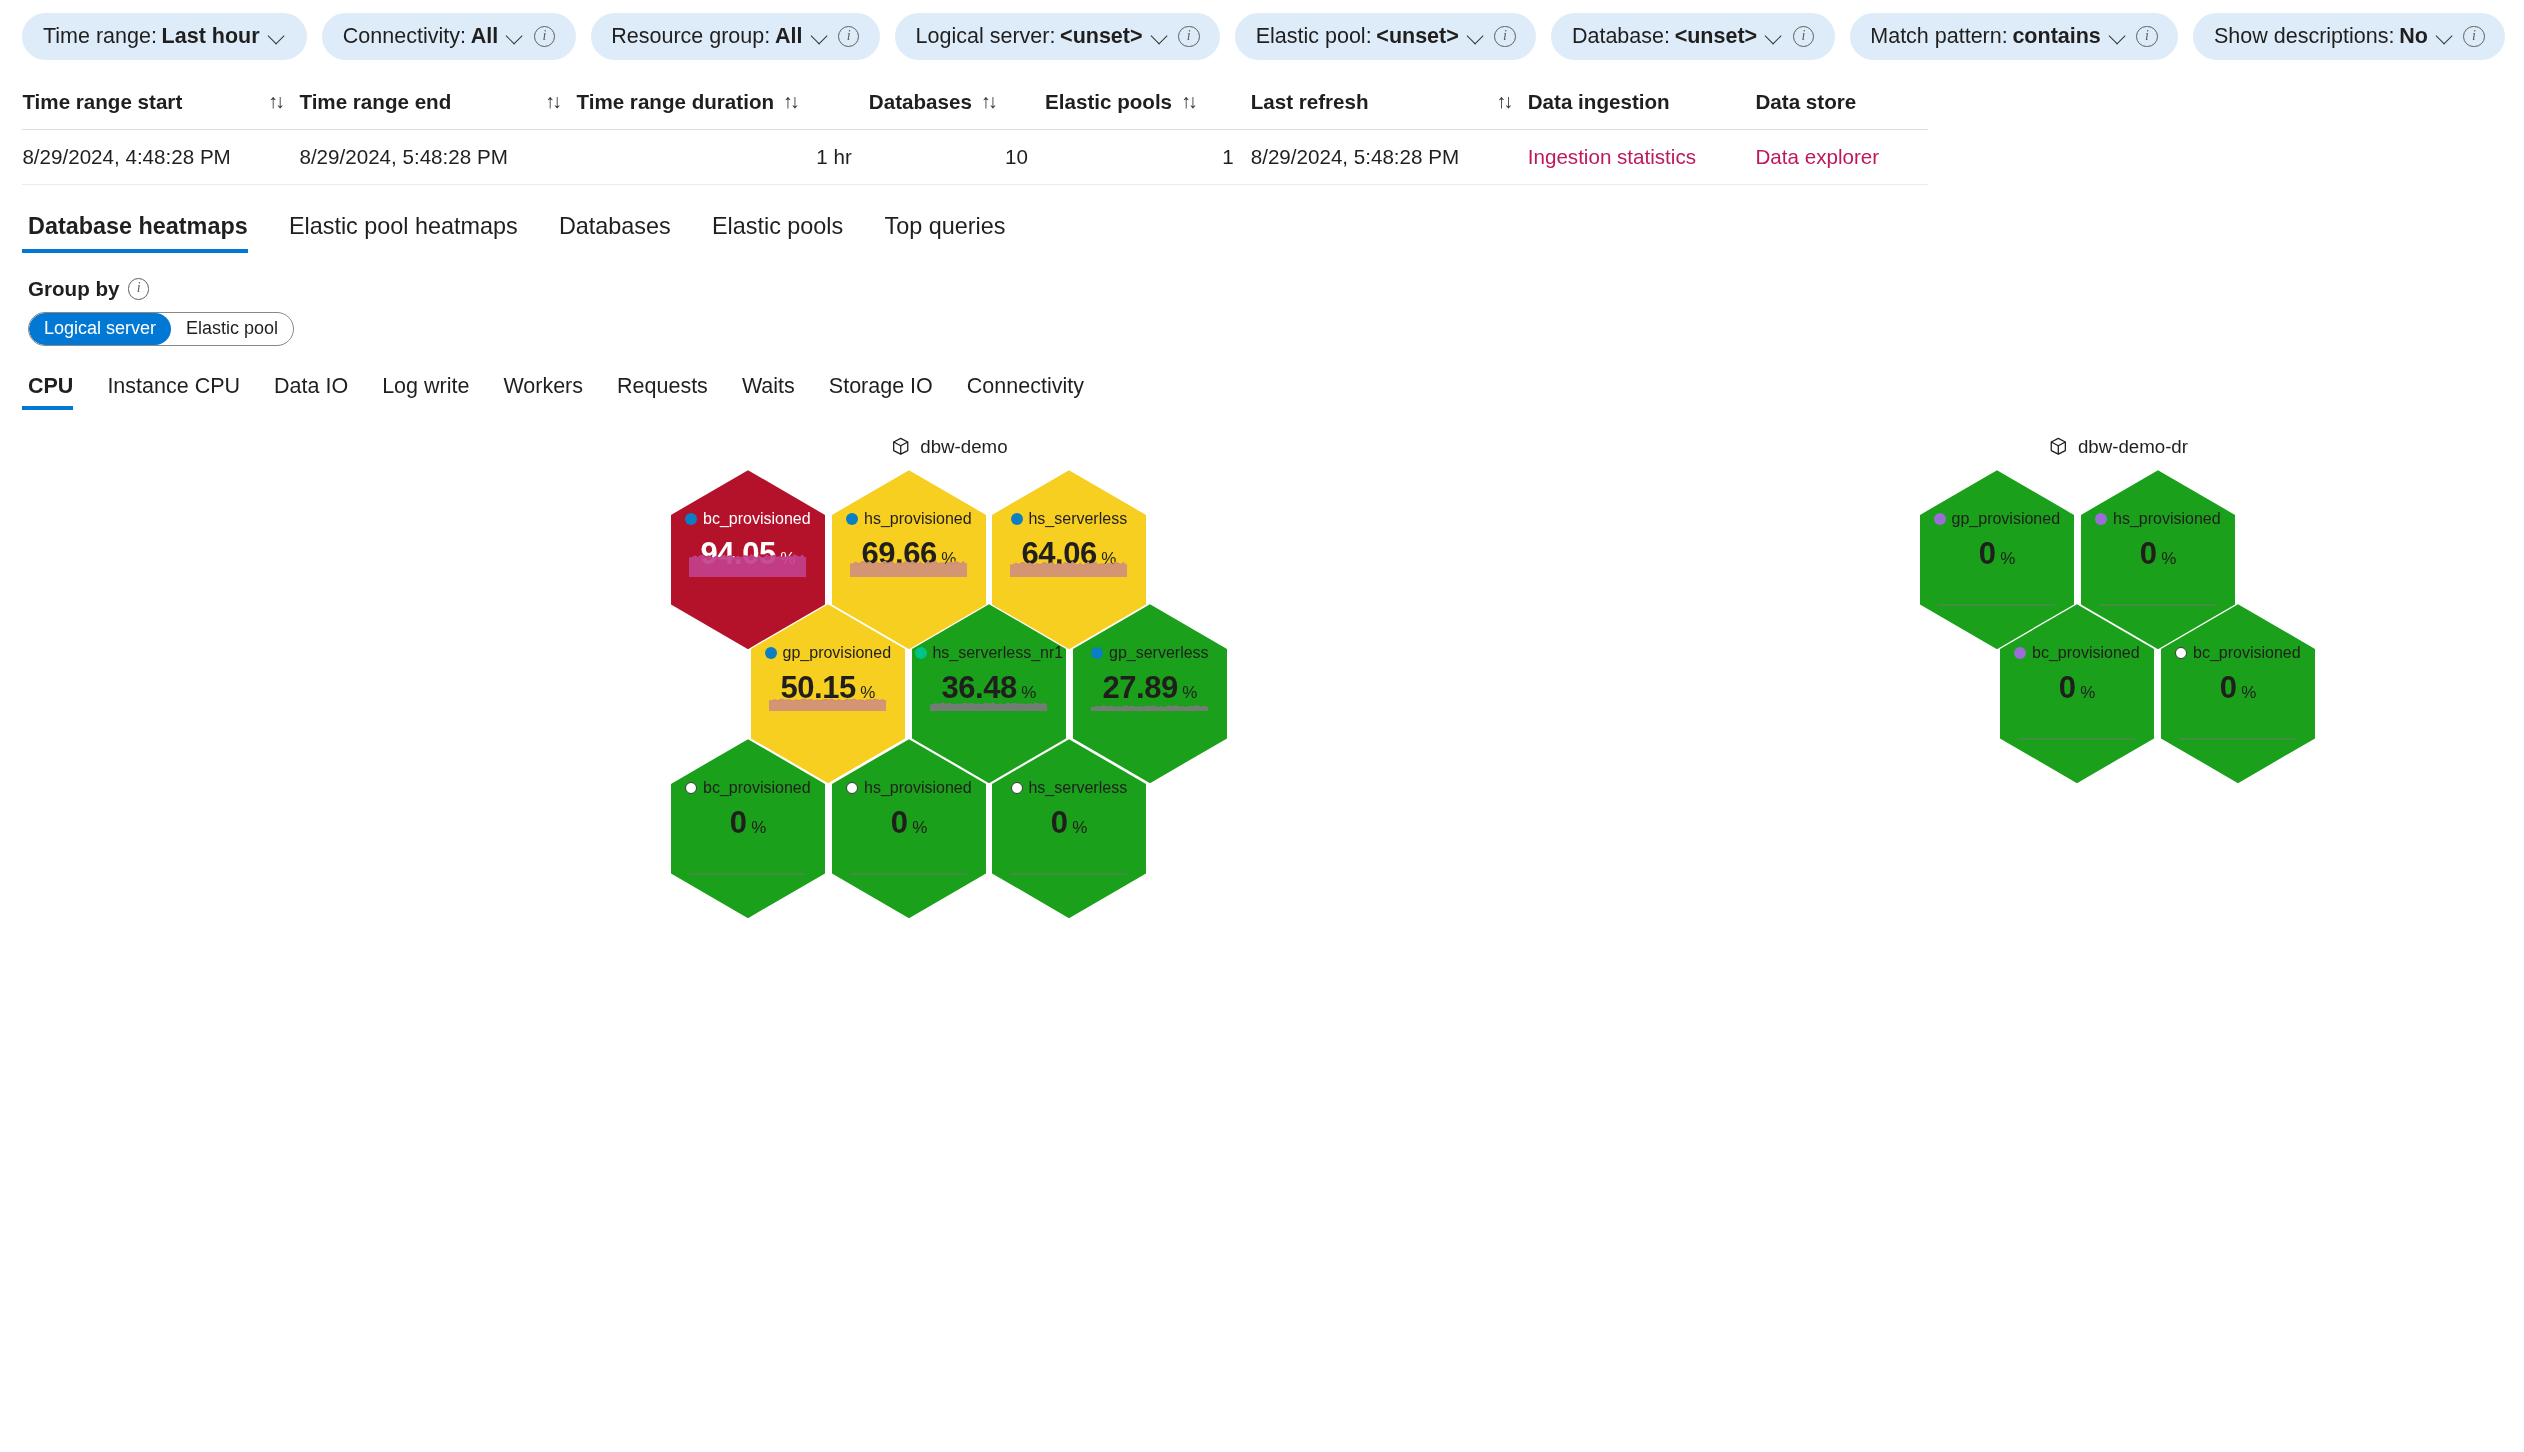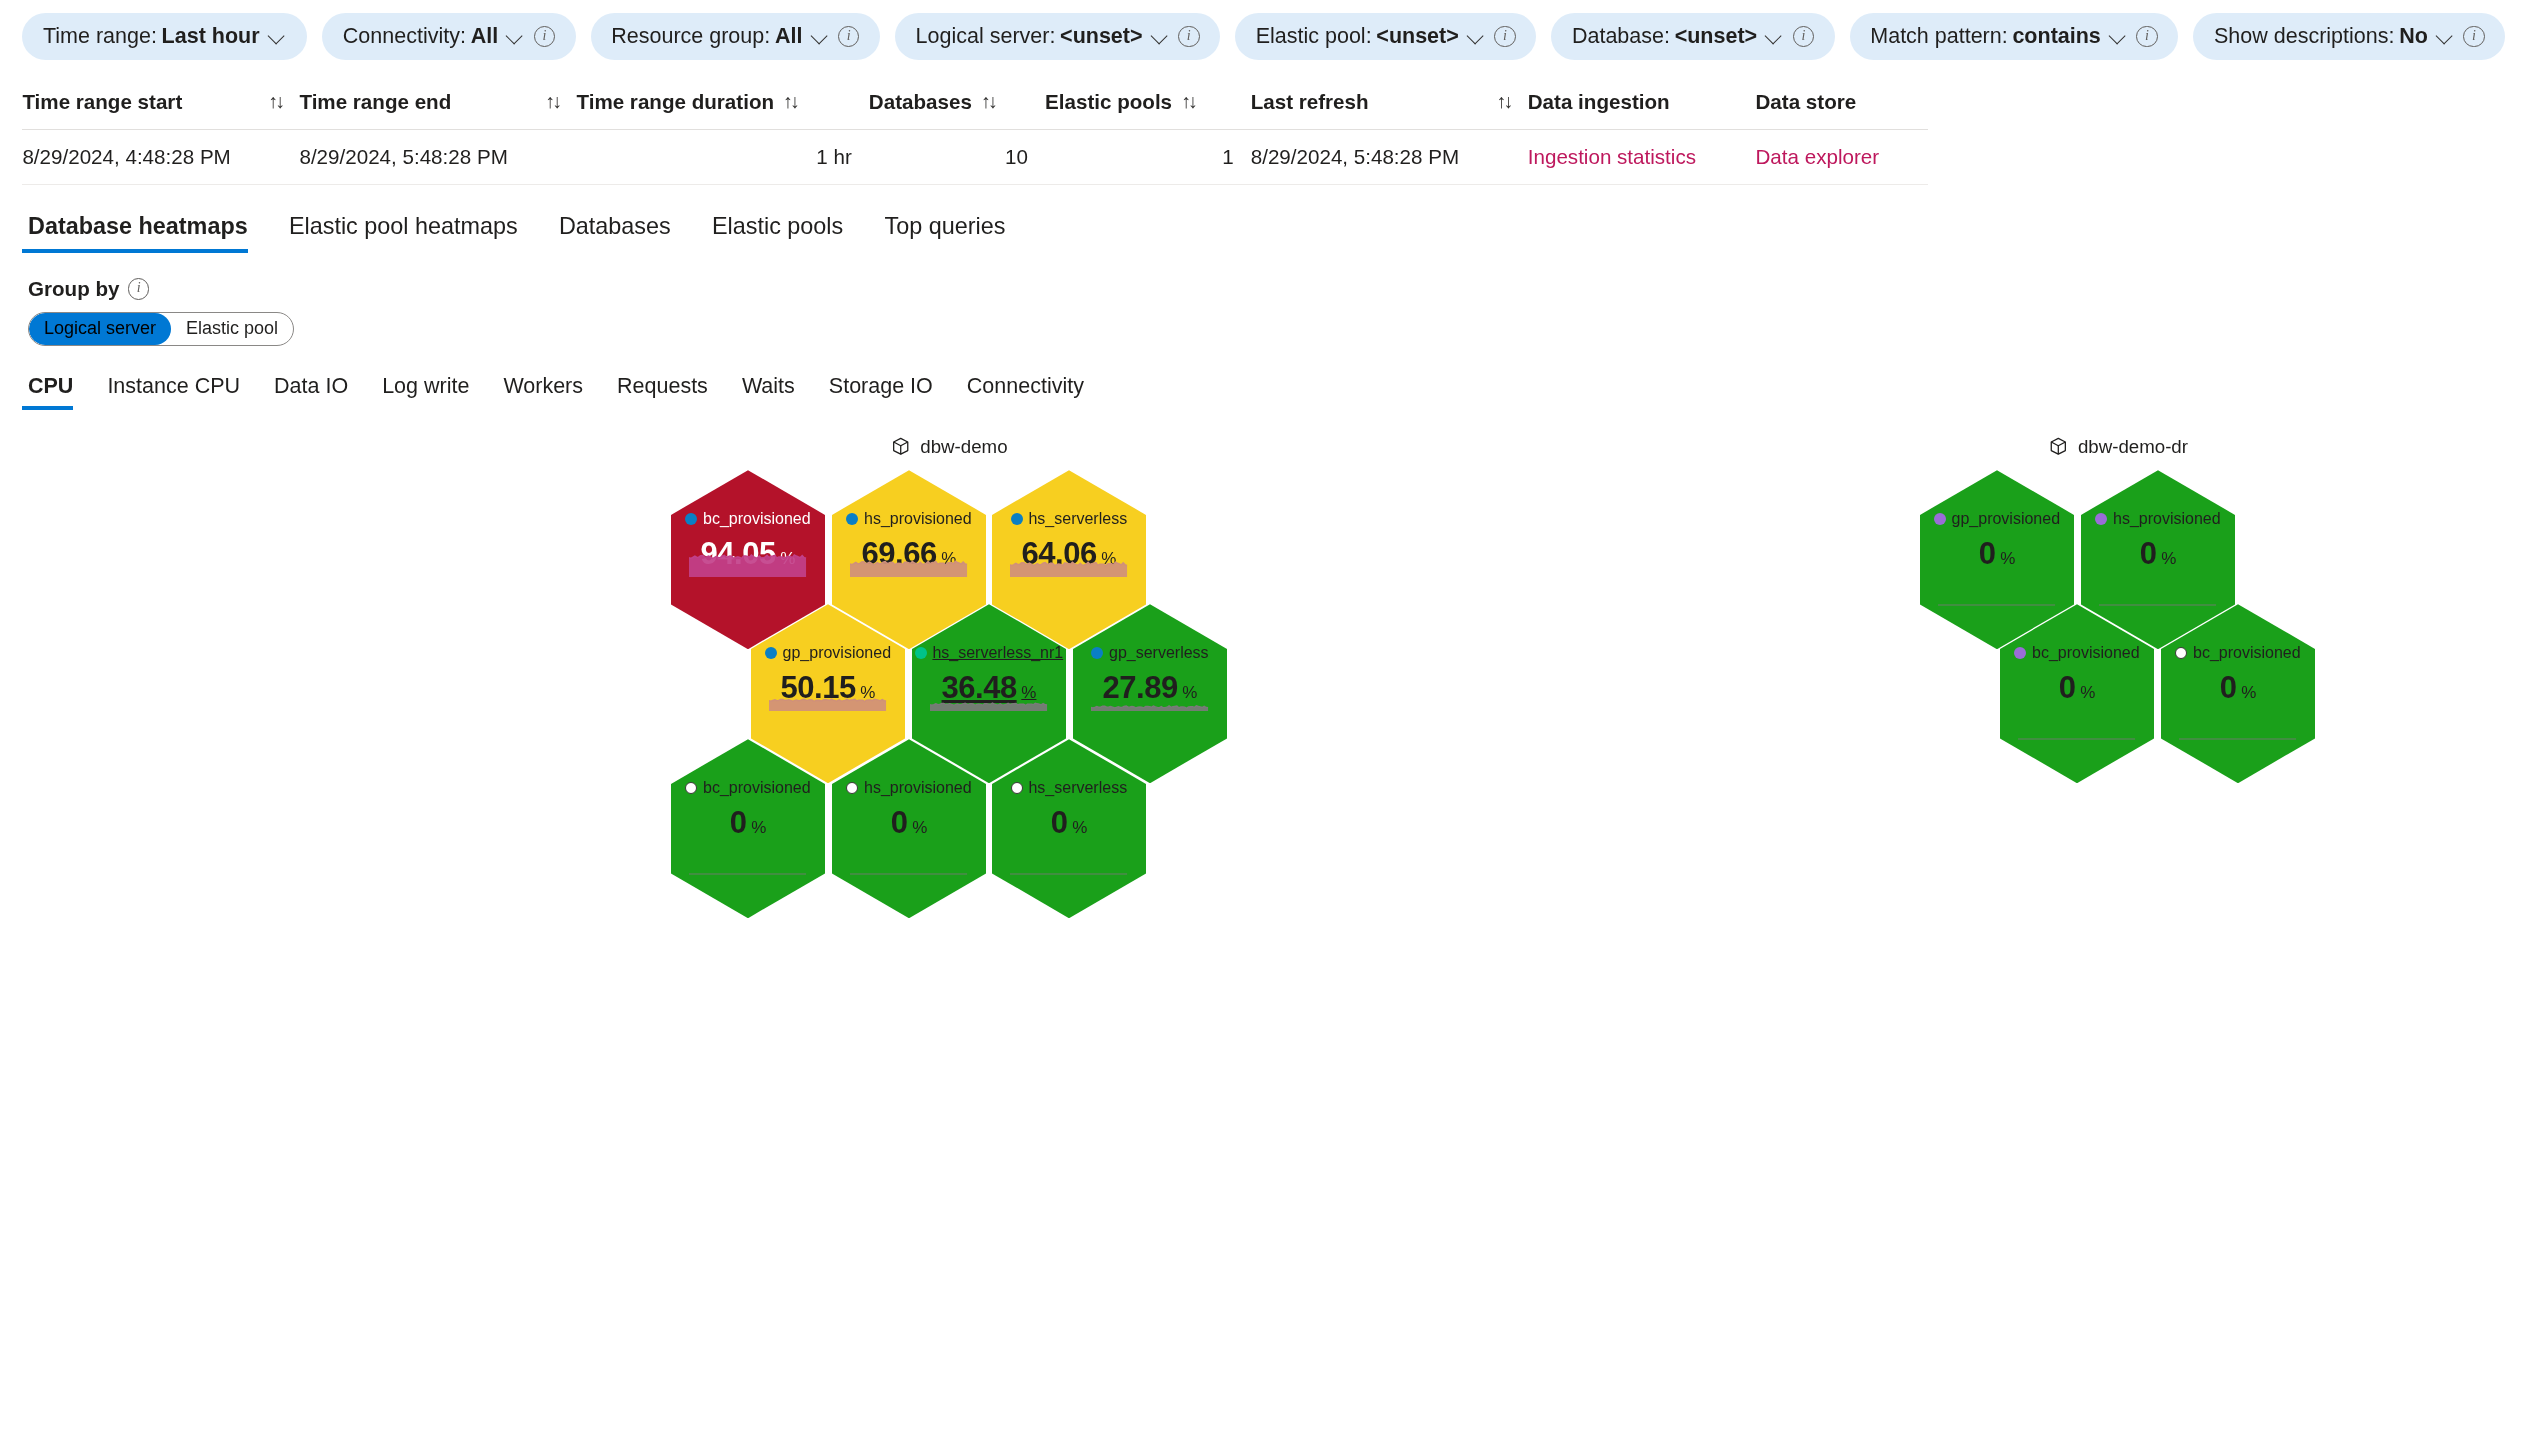--- a/index.html
+++ b/index.html
@@ -150,21 +150,21 @@
     height: 34px;
     align-items: stretch;
   }
   .choice {
     display: flex; align-items: center;
     font-size: 18px; padding: 0 15px;
     cursor: pointer; color: #201f1e;
     background: transparent;
   }
   .choice.selected {
-    background: #0078d4; color: #000000; border-radius: 933px;
+    background: #0078d4; color: #ffffff; border-radius: 933px;
   }
 
   
   #metric-tabs {
     display: flex; align-items: flex-end;
     padding: 28px 22.4px 0 22.4px;
   }
   .metric-tab {
     font-size: 21.5px;
     padding: 0 17px 11.2px 17px;
@@ -449,21 +449,21 @@
             <span class="pct">%</span>
           </div>
           <div class="spark" style="top: 44%; height: 28px;">
             <svg viewBox="0 0 100 28" preserveAspectRatio="none">
               <polygon points="0,28 0.0,17.7 1.7,18.2 3.3,17.5 5.0,16.8 6.7,17.6 8.3,17.4 10.0,16.5 11.7,16.4 13.3,17.4 15.0,17.3 16.7,16.7 18.3,17.4 20.0,18.2 21.7,17.6 23.3,16.9 25.0,17.7 26.7,17.6 28.3,16.7 30.0,16.3 31.7,17.4 33.3,17.1 35.0,16.7 36.7,17.0 38.3,18.3 40.0,17.5 41.7,17.2 43.3,17.5 45.0,18.1 46.7,16.7 48.3,16.7 50.0,17.0 51.7,17.5 53.3,16.2 55.0,17.1 56.7,17.7 58.3,17.9 60.0,16.8 61.7,18.0 63.3,17.8 65.0,17.4 66.7,16.3 68.3,17.6 70.0,17.0 71.7,16.7 73.3,16.3 75.0,18.0 76.7,17.3 78.3,17.3 80.0,17.3 81.7,18.5 83.3,17.1 85.0,17.0 86.7,17.0 88.3,17.7 90.0,16.2 91.7,16.7 93.3,17.2 95.0,17.8 96.7,16.6 98.3,17.7 100.0,18.0 100,28" fill="#d0907b" opacity="0.92"></polygon>
               <polyline points="0.0,17.7 1.7,18.2 3.3,17.5 5.0,16.8 6.7,17.6 8.3,17.4 10.0,16.5 11.7,16.4 13.3,17.4 15.0,17.3 16.7,16.7 18.3,17.4 20.0,18.2 21.7,17.6 23.3,16.9 25.0,17.7 26.7,17.6 28.3,16.7 30.0,16.3 31.7,17.4 33.3,17.1 35.0,16.7 36.7,17.0 38.3,18.3 40.0,17.5 41.7,17.2 43.3,17.5 45.0,18.1 46.7,16.7 48.3,16.7 50.0,17.0 51.7,17.5 53.3,16.2 55.0,17.1 56.7,17.7 58.3,17.9 60.0,16.8 61.7,18.0 63.3,17.8 65.0,17.4 66.7,16.3 68.3,17.6 70.0,17.0 71.7,16.7 73.3,16.3 75.0,18.0 76.7,17.3 78.3,17.3 80.0,17.3 81.7,18.5 83.3,17.1 85.0,17.0 86.7,17.0 88.3,17.7 90.0,16.2 91.7,16.7 93.3,17.2 95.0,17.8 96.7,16.6 98.3,17.7 100.0,18.0" fill="none" stroke="#d0907b" stroke-width="1.4"></polyline>
             </svg>
           </div>
         </div>
       </div>
-      <div class="hexwrap" style="left: 241px; top: 168px; width: 154px; height: 179px; text-decoration: underline;">
+      <div class="hexwrap" style="left: 241px; top: 168px; width: 154px; height: 179px;">
         <div class="hex" style="background: rgb(26, 160, 26); color: rgb(32, 31, 30);">
           <div class="hex-label">
             <span class="dot" style="background: rgb(0, 195, 137);"></span>
             <span>hs_serverless_nr1</span>
           </div>
           <div class="hex-value">
             <span class="num">36.48</span>
             <span class="pct">%</span>
           </div>
           <div class="spark" style="top: 44%; height: 28px;">

